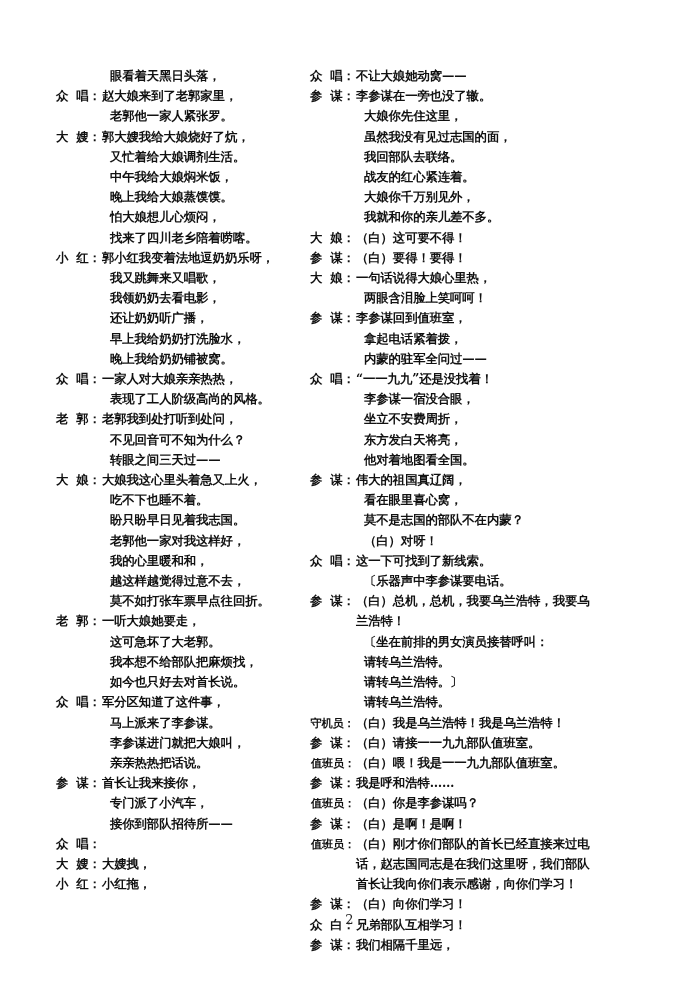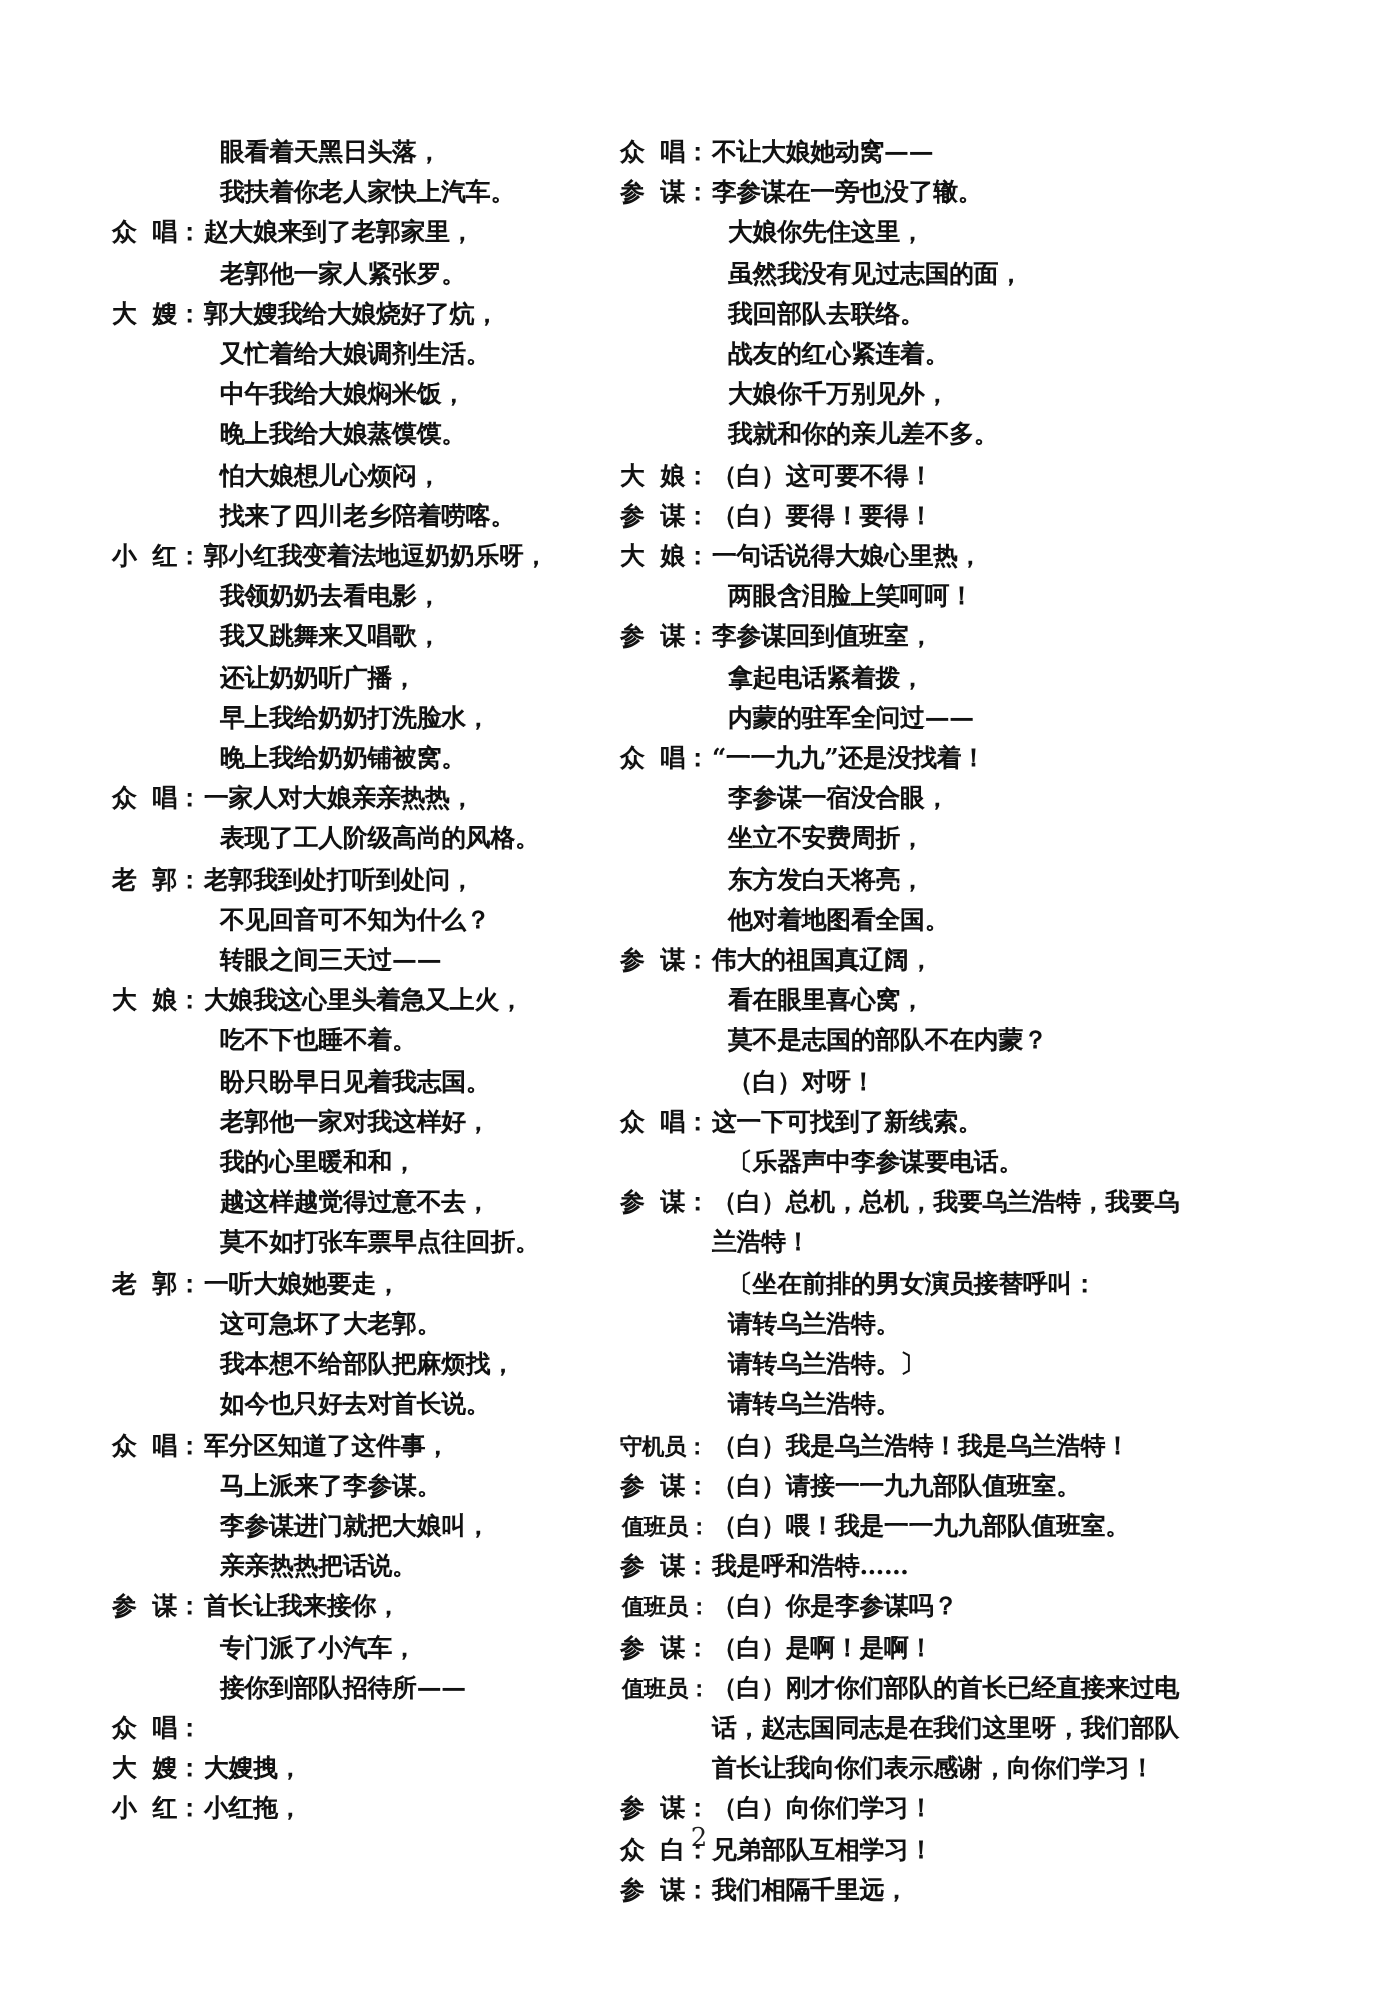--- a/index.html
+++ b/index.html
@@ -101,24 +101,20 @@
 <div id="page">
 
   <div class="columns">
 
     <div class="col col-left" id="left-column">
         <div class="line">
           <div class="speaker empty"></div>
           <div class="text indent">眼看着天黑日头落，</div>
         </div>
         <div class="line">
-          <div class="speaker empty"></div>
-          <div class="text indent">我扶着你老人家快上汽车。</div>
-        </div>
-        <div class="line">
           <div class="speaker" style="justify-content: space-between; letter-spacing: 0px;">
             <span class="sp-ch">众</span>
             <span class="sp-ch">唱：</span>
           </div>
           <div class="text">赵大娘来到了老郭家里，</div>
         </div>
         <div class="line">
           <div class="speaker empty"></div>
           <div class="text indent">老郭他一家人紧张罗。</div>
         </div>
@@ -151,25 +147,25 @@
         </div>
         <div class="line">
           <div class="speaker" style="justify-content: space-between; letter-spacing: 0px;">
             <span class="sp-ch">小</span>
             <span class="sp-ch">红：</span>
           </div>
           <div class="text">郭小红我变着法地逗奶奶乐呀，</div>
         </div>
         <div class="line">
           <div class="speaker empty"></div>
+          <div class="text indent">我又跳舞来又唱歌，</div>
+        </div>
+        <div class="line">
+          <div class="speaker empty"></div>
           <div class="text indent">我领奶奶去看电影，</div>
-        </div>
-        <div class="line">
-          <div class="speaker empty"></div>
-          <div class="text indent">我又跳舞来又唱歌，</div>
         </div>
         <div class="line">
           <div class="speaker empty"></div>
           <div class="text indent">还让奶奶听广播，</div>
         </div>
         <div class="line">
           <div class="speaker empty"></div>
           <div class="text indent">早上我给奶奶打洗脸水，</div>
         </div>
         <div class="line">
@@ -457,21 +453,21 @@
         </div>
         <div class="line">
           <div class="speaker empty"></div>
           <div class="text indent">请转乌兰浩特。〕</div>
         </div>
         <div class="line">
           <div class="speaker empty"></div>
           <div class="text indent">请转乌兰浩特。</div>
         </div>
         <div class="line">
-          <div class="speaker three" style="justify-content: flex-start; font-size: 11.2px;">
+          <div class="speaker three" style="justify-content: center; font-size: 11.2px;">
             <span class="sp-ch">守机员：</span>
           </div>
           <div class="text">（白）我是乌兰浩特！我是乌兰浩特！</div>
         </div>
         <div class="line">
           <div class="speaker" style="justify-content: space-between; letter-spacing: 0px;">
             <span class="sp-ch">参</span>
             <span class="sp-ch">谋：</span>
           </div>
           <div class="text">（白）请接一一九九部队值班室。</div>

